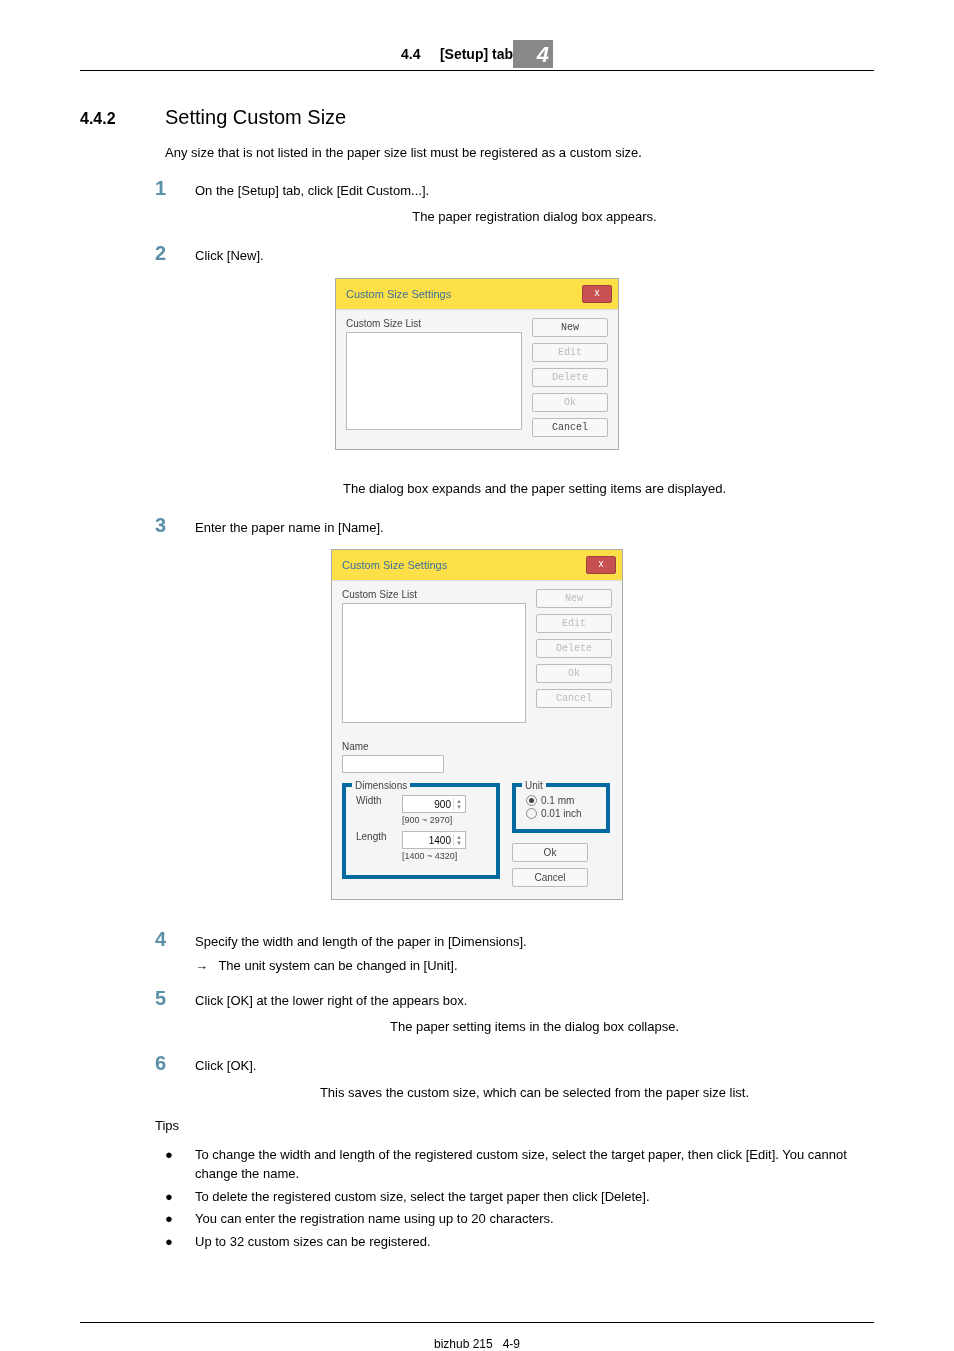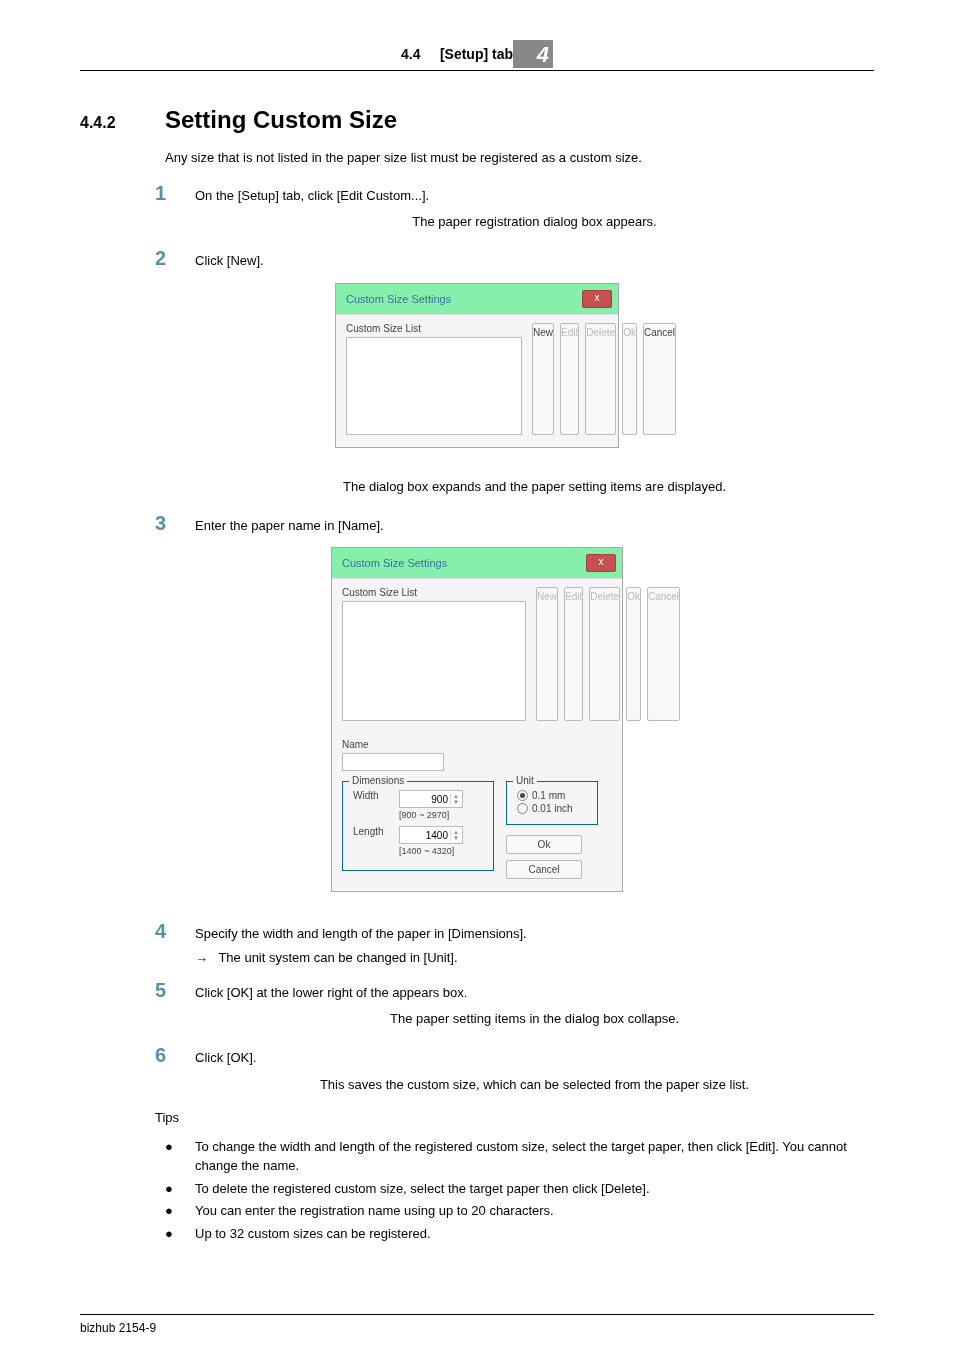--- a/index.html
+++ b/index.html
@@ -43,22 +43,22 @@
     display: flex;
     align-items: baseline;
     margin-bottom: 14px;
   }
   .section-num {
     font-weight: bold;
     font-size: 16px;
     width: 85px;
   }
   .section-title {
-    font-weight: bold;
-    font-size: 24px;
+    font-weight: normal;
+    font-size: 20px;
   }
   .para-indent {
     margin-left: 85px;
     margin-bottom: 14px;
     line-height: 1.5;
   }
   .step {
     display: flex;
     align-items: baseline;
     margin-bottom: 6px;
@@ -100,21 +100,21 @@
   .dialog2 {
     width: 290px;
     border: 1px solid #aaa;
     background: #f5f5f5;
     margin: 12px auto 28px auto;
   }
   .titlebar {
     display: flex;
     justify-content: space-between;
     align-items: center;
-    background: #86efac;
+    background: #fde047;
     padding: 6px 6px 6px 10px;
     font-size: 11px;
     color: #3a6fa0;
     border-bottom: 1px solid #ddd;
   }
   .titlebar2 {
     color: #3a6fa0;
   }
   .close-btn {
     width: 28px;
@@ -145,23 +145,24 @@
     background: #fff;
     height: 96px;
   }
   .listbox2 {
     border: 1px solid #bbb;
     background: #fff;
     height: 118px;
   }
   .btn-col {
     display: flex;
-    flex-direction: row;
+    flex-direction: column;
     gap: 6px;
     width: 76px;
+    font-family: Liberation Mono, monospace;
   }
   .dlg-btn {
     border: 1px solid #bbb;
     background: #f8f8f8;
     font-size: 10px;
     color: #444;
     text-align: center;
     padding: 3px 0;
     border-radius: 2px;
   }
@@ -184,21 +185,21 @@
     height: 16px;
     border: 1px solid #bbb;
     background: #fff;
   }
   .dim-unit-row {
     display: flex;
     gap: 12px;
     align-items: flex-start;
   }
   .fieldset {
-    border: 1px solid #0369a1;
+    border: 4px solid #0369a1;
     padding: 8px 10px 8px 10px;
     position: relative;
   }
   .fieldset-legend {
     position: absolute;
     top: -7px;
     left: 6px;
     background: #f5f5f5;
     font-size: 10px;
     color: #444;
@@ -301,25 +302,26 @@
     display: flex;
     margin-bottom: 4px;
     line-height: 1.45;
   }
   .bullet-list li .dot {
     width: 30px;
     flex-shrink: 0;
   }
   .footer {
     display: flex;
-    justify-content: flex-start;
+    justify-content: center;
     border-top: 1px solid #000;
     margin-top: 70px;
-    padding-top: 6px;
+    padding-top: 14px;
     font-size: 12px;
+    gap: 10px;
   }
 </style>
 </head>
 <body>
 
 <div class="page">
 
   <div class="header">
     <div class="header-left">
       <span>4.4</span>

